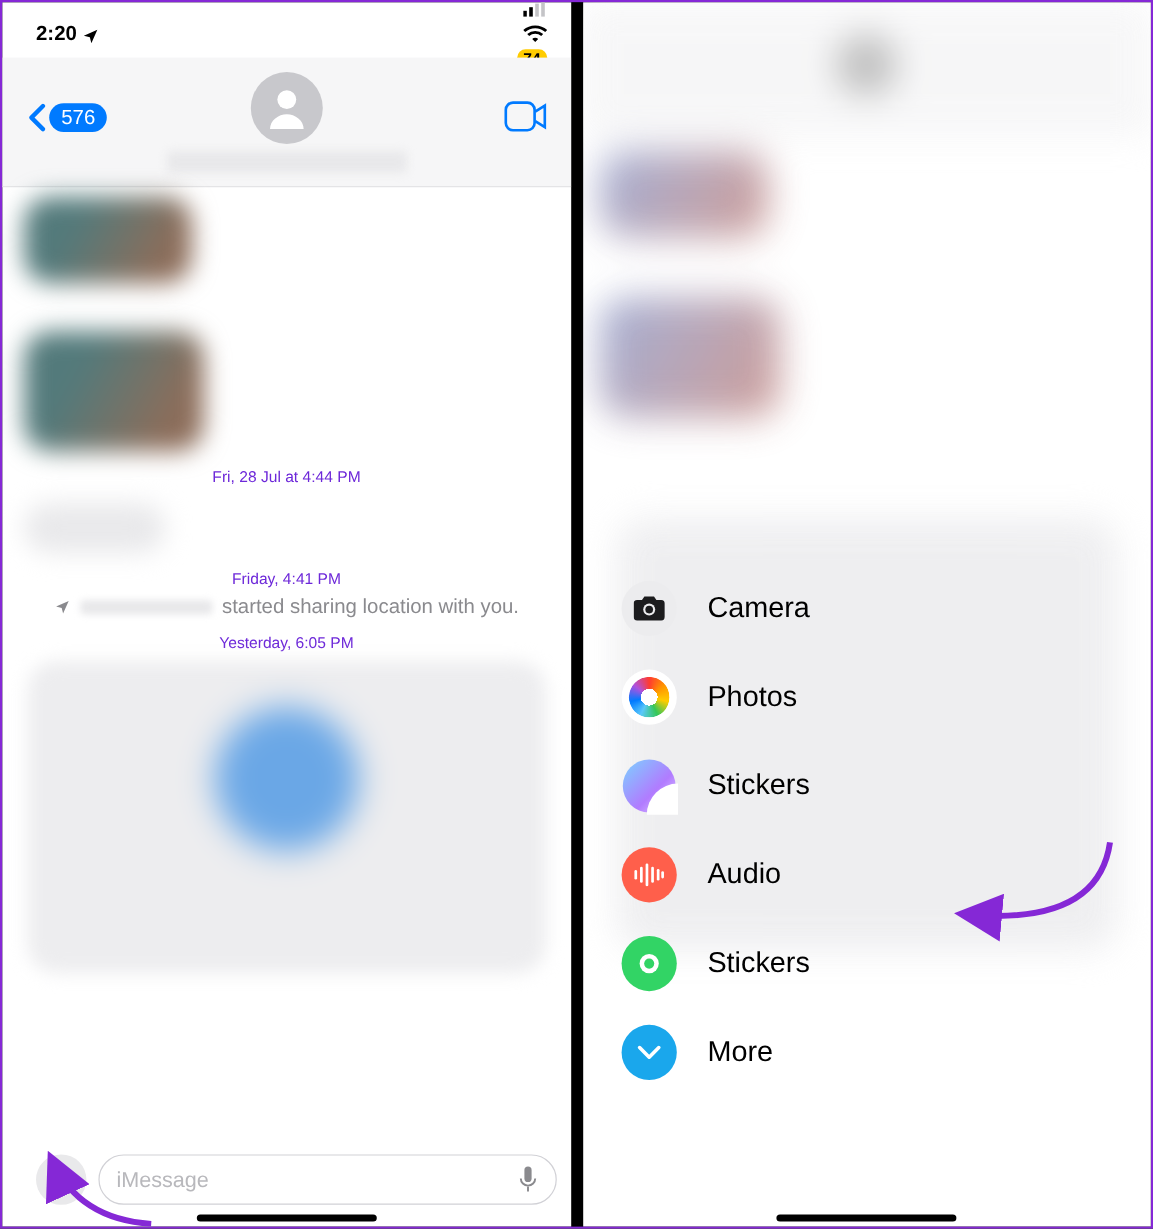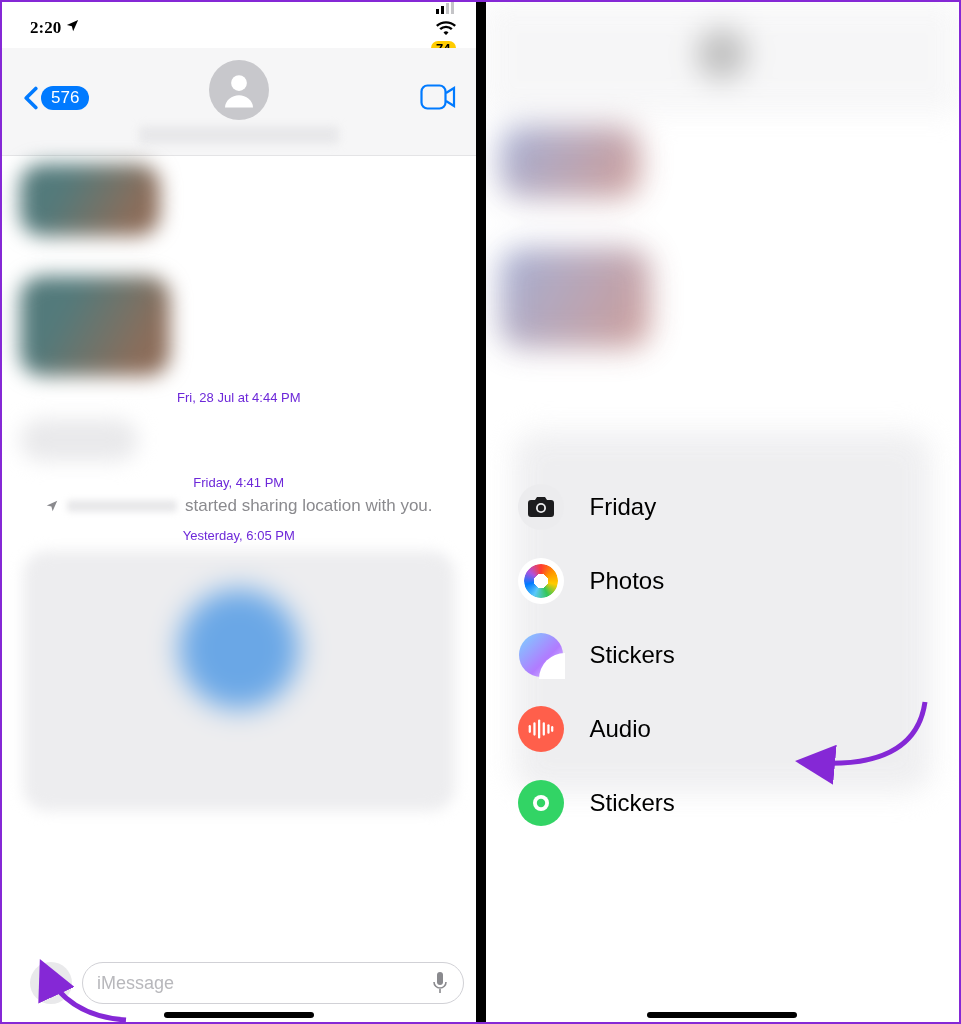--- a/index.html
+++ b/index.html
@@ -21,21 +21,21 @@
     background: #000;
   }
 
   
   .status-bar {
     display: flex; justify-content: space-between; align-items: center;
     padding: 8px 20px 2px 28px;
     font-size: 17px; font-weight: 600; color: #000;
     height: 46px;
   }
-  .status-left { display: flex; align-items: flex-start; gap: 4px; font-family: Liberation Serif, serif; }
+  .status-left { display: flex; align-items: flex-end; gap: 4px; }
   .status-right { display: flex; align-items: flex-end; gap: 6px; flex-direction: column; }
   .battery-pill {
     background: #ffcc00; color: #000;
     border-radius: 7px;
     padding: 1px 5px 1px 5px;
     font-size: 13px; font-weight: 700;
     display: inline-flex; align-items: center;
     line-height: 1;
     height: 16px;
   }
@@ -329,21 +329,21 @@
 
     <div class="menu">
       <div class="menu-item">
         <div class="mi-icon ic-camera">
           <svg width="26" height="22" viewBox="0 0 26 22" fill="#1c1c1e">
               <path d="M9 1h8l2 3h4a3 3 0 013 3v11a3 3 0 01-3 3H3a3 3 0 01-3-3V7a3 3 0 013-3h4l2-3z"></path>
               <circle cx="13" cy="12" r="5" fill="#ececee"></circle>
               <circle cx="13" cy="12" r="3.2" fill="#1c1c1e"></circle>
             </svg>
         </div>
-        <span class="menu-label">Friday</span>
+        <span class="menu-label">Camera</span>
       </div>
       <div class="menu-item">
         <div class="mi-icon ic-photos">
           <div class="photos-inner"></div>
         </div>
         <span class="menu-label">Photos</span>
       </div>
       <div class="menu-item">
         <div class="mi-icon ic-stickers">
           <div class="stickers-inner"></div>
@@ -365,20 +365,28 @@
       </div>
       <div class="menu-item">
         <div class="mi-icon ic-location">
           <svg width="24" height="24" viewBox="0 0 24 24">
               <circle cx="12" cy="12" r="8" fill="#fff"></circle>
               <circle cx="12" cy="12" r="4.2" fill="#32d465"></circle>
             </svg>
         </div>
         <span class="menu-label">Stickers</span>
       </div>
+      <div class="menu-item">
+        <div class="mi-icon ic-more">
+          <svg width="22" height="14" viewBox="0 0 22 14" fill="none" stroke="#fff" stroke-width="3" stroke-linecap="round" stroke-linejoin="round">
+              <polyline points="3,3 11,11 19,3"></polyline>
+            </svg>
+        </div>
+        <span class="menu-label">More</span>
+      </div>
     </div>
 
     <svg class="annot-arrow-right" width="150" height="120" viewBox="0 0 150 120">
       <defs>
           <marker id="ah2" markerWidth="8" markerHeight="8" refX="6" refY="4" orient="auto">
             <path d="M0,0 L8,4 L0,8 z" fill="#8528d6"></path>
           </marker>
         </defs>
       <path d="M140 10 Q 130 80 20 70" stroke="#8528d6" stroke-width="5" fill="none" marker-end="url(#ah2)"></path>
     </svg>

